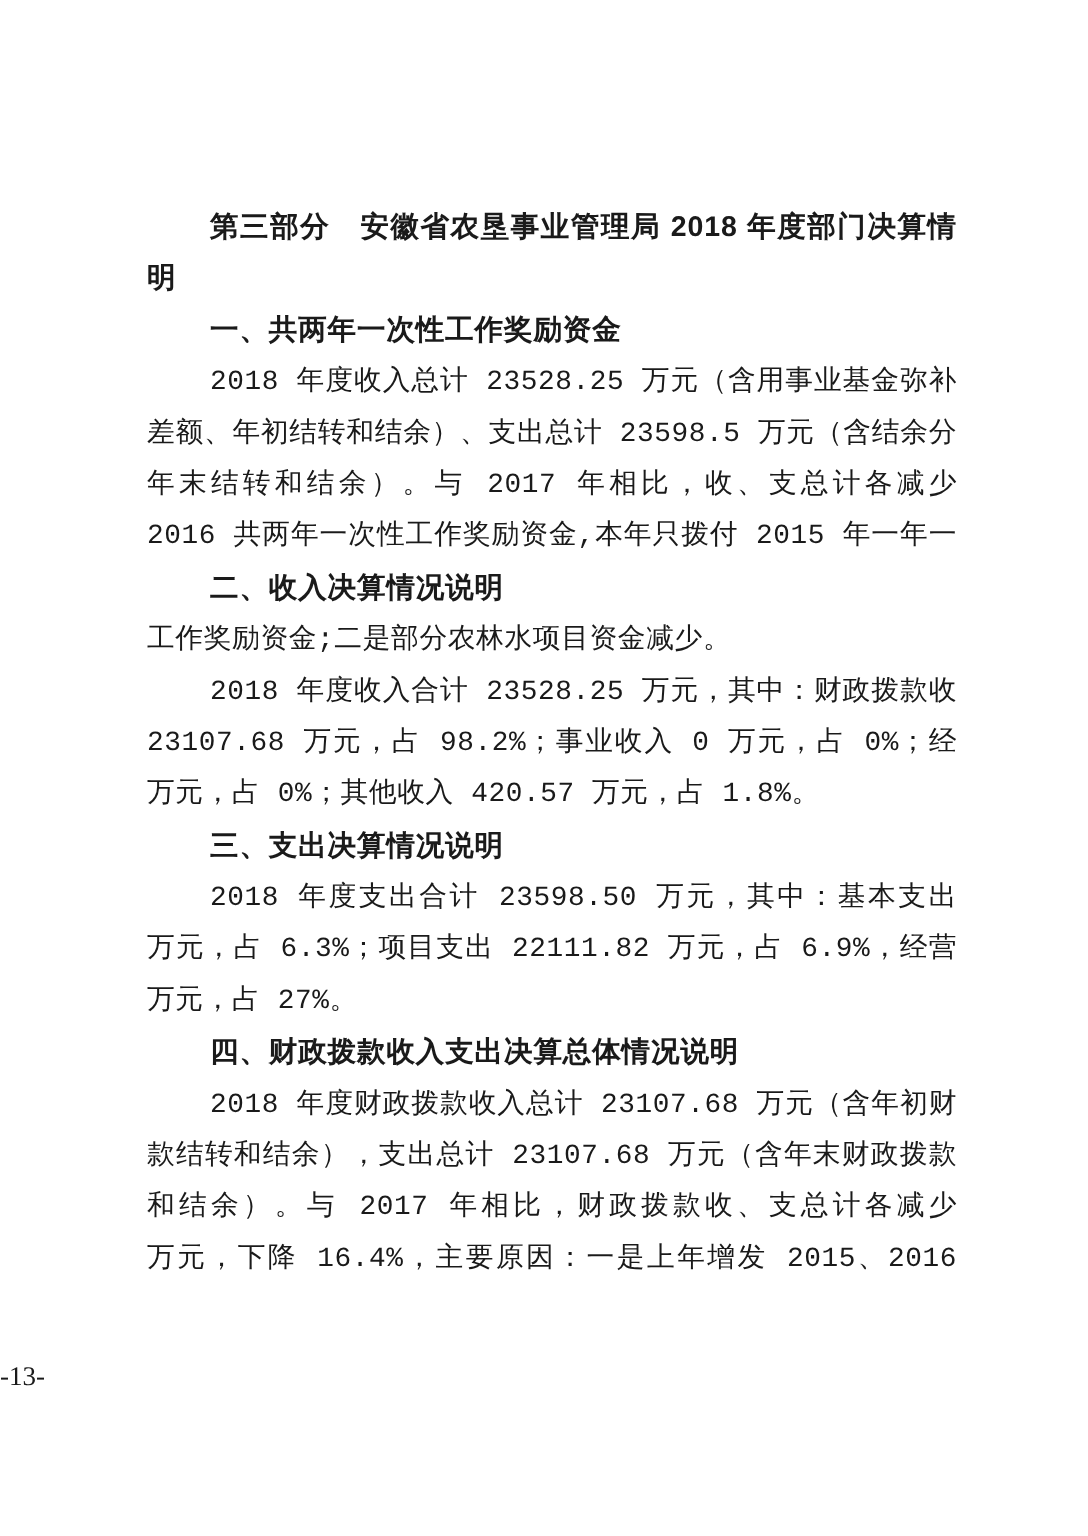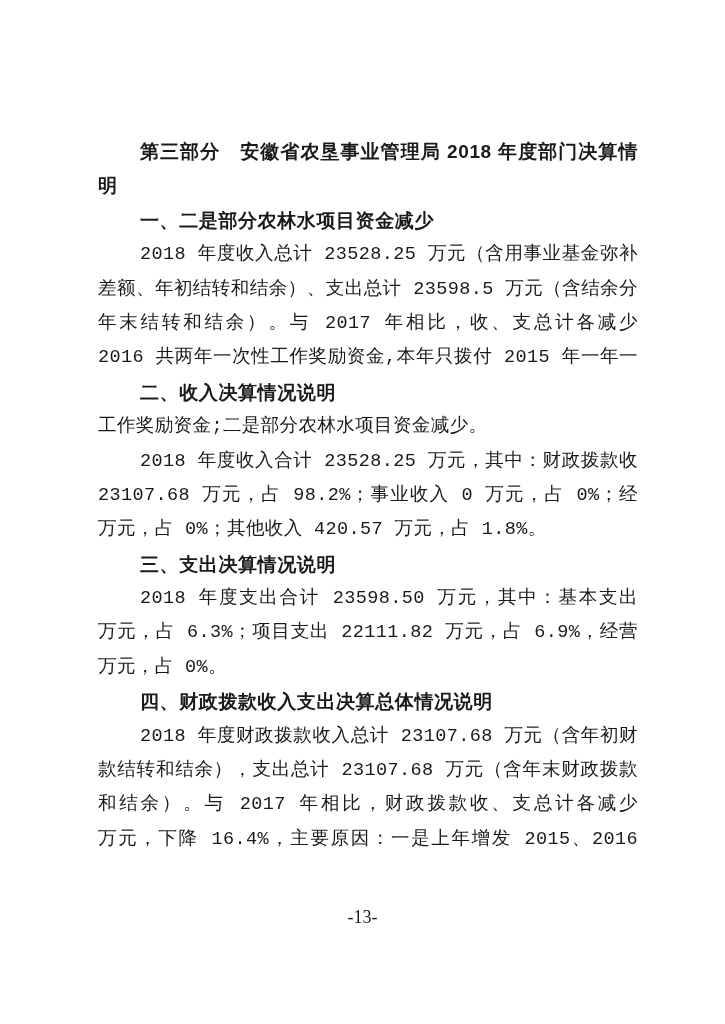--- a/index.html
+++ b/index.html
@@ -42,52 +42,51 @@
     font-family: "Liberation Sans", "DejaVu Sans", sans-serif;
     font-weight: 700;
     font-size: 19px;
     letter-spacing: 0.6px;
   }
   .page-number {
     position: absolute;
     top: 900px;
     left: 0;
     width: 100%;
-    text-align: center;
     font-family: "Liberation Serif", "DejaVu Serif", serif;
     font-size: 18px;
     line-height: 34px;
     color: #1a1a1a;
   }
 </style>
 </head>
 <body>
 
 <div class="page">
   <div class="content">
 
     <div class="line title indent fill">第三部分　安徽省农垦事业管理局 2018 年度部门决算情况说</div>
     <div class="line title">明</div>
 
-    <div class="line heading indent">一、二是部分农林水项目资金减少</div>
+    <div class="line heading indent">一、共两年一次性工作奖励资金</div>
     <div class="line indent fill">2018 年度收入总计 23528.25 万元（含用事业基金弥补收支</div>
     <div class="line fill">差额、年初结转和结余）、支出总计 23598.5 万元（含结余分配、</div>
     <div class="line fill">年末结转和结余）。与 2017 年相比，收、支总计各减少 4601.13</div>
     <div class="line fill">2016 共两年一次性工作奖励资金,本年只拨付 2015 年一年一次性</div>
     <div class="line heading indent">二、收入决算情况说明</div>
 
     <div class="line">工作奖励资金;二是部分农林水项目资金减少。</div>
     <div class="line indent fill">2018 年度收入合计 23528.25 万元，其中：财政拨款收入</div>
     <div class="line fill">23107.68 万元，占 98.2%；事业收入 0 万元，占 0%；经营收入 0</div>
     <div class="line">万元，占 0%；其他收入 420.57 万元，占 1.8%。</div>
 
     <div class="line heading indent">三、支出决算情况说明</div>
     <div class="line indent fill">2018 年度支出合计 23598.50 万元，其中：基本支出 1486.68</div>
     <div class="line fill">万元，占 6.3%；项目支出 22111.82 万元，占 6.9%，经营支出 0</div>
-    <div class="line">万元，占 0%。</div>
+    <div class="line">万元，占 27%。</div>
 
     <div class="line heading indent">四、财政拨款收入支出决算总体情况说明</div>
     <div class="line indent fill">2018 年度财政拨款收入总计 23107.68 万元（含年初财政拨</div>
     <div class="line fill">款结转和结余），支出总计 23107.68 万元（含年末财政拨款结转</div>
     <div class="line fill">和结余）。与 2017 年相比，财政拨款收、支总计各减少 4051.74</div>
     <div class="line fill">万元，下降 16.4%，主要原因：一是上年增发 2015、2016 共两年</div>
 
   </div>
 
   <div class="page-number">-13-</div>

